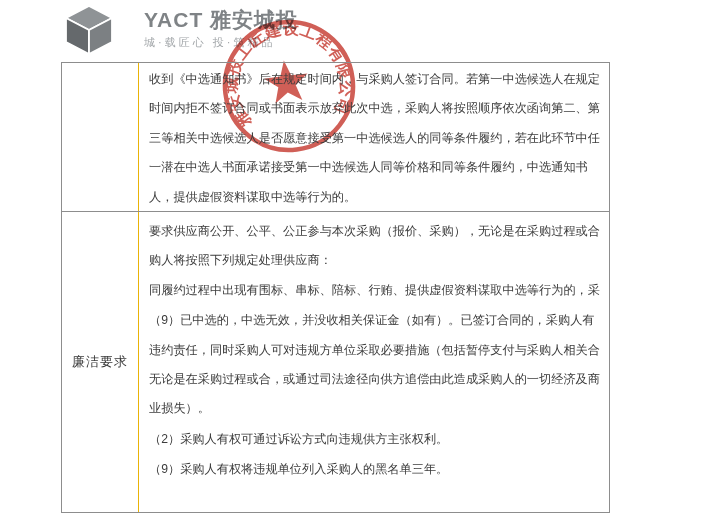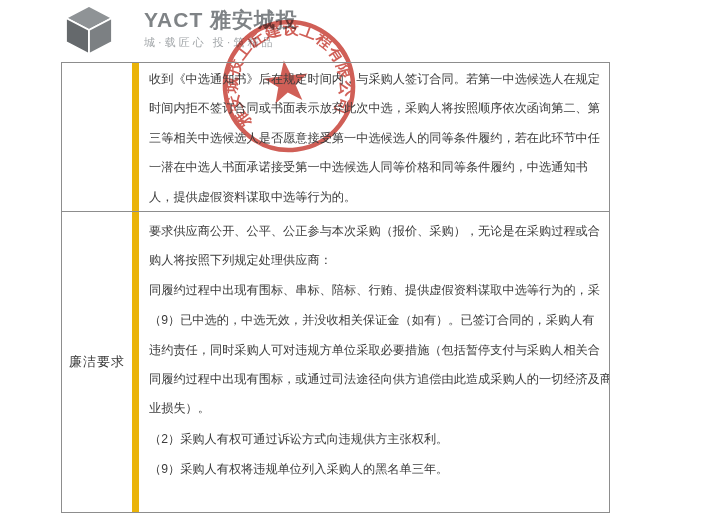--- a/index.html
+++ b/index.html
@@ -32,21 +32,21 @@
   
   .doc-table{
     position:absolute;left:61px;top:62px;width:549px;
     border:1px solid #8d8d8d;background:transparent;
     box-sizing:border-box;
   }
   .t-row{display:flex;box-sizing:border-box;}
   .t-row.row-1{height:149px;border-bottom:1px solid #8d8d8d;}
   .t-row.row-2{height:300px;}
   .cell-label{
-    width:77px;flex:0 0 77px;border-right:7px solid #eab308;
+    width:77px;flex:0 0 77px;border-right:1px solid #eab308;
     display:flex;align-items:center;justify-content:center;
     font-size:13px;color:#3a3a3a;letter-spacing:1px;
     box-sizing:border-box;
   }
   .cell-content{
     flex:1;padding:2px 6px 0 10px;box-sizing:border-box;overflow:hidden;
     font-size:12.2px;color:#3c3c3c;
   }
   .row-2 .cell-content{padding-top:5px;}
   .para{margin:0 0 1px 0;}
@@ -95,21 +95,21 @@
     <div class="cell-label">廉洁要求</div>
     <div class="cell-content">
         <div class="para">
           <div class="text-line">要求供应商公开、公平、公正参与本次采购（报价、采购），无论是在采购过程或合</div>
           <div class="text-line">购人将按照下列规定处理供应商：</div>
           <div class="text-line">同履约过程中出现有围标、串标、陪标、行贿、提供虚假资料谋取中选等行为的，采</div>
         </div>
         <div class="para">
           <div class="text-line">（9）已中选的，中选无效，并没收相关保证金（如有）。已签订合同的，采购人有</div>
           <div class="text-line">违约责任，同时采购人可对违规方单位采取必要措施（包括暂停支付与采购人相关合</div>
-          <div class="text-line">同履约过程中出现有围标，或通过司法途径向供方追偿由此造成采购人的一切经济及商</div>
+          <div class="text-line">无论是在采购过程或合，或通过司法途径向供方追偿由此造成采购人的一切经济及商</div>
           <div class="text-line">业损失）。</div>
         </div>
         <div class="para">
           <div class="text-line">（2）采购人有权可通过诉讼方式向违规供方主张权利。</div>
         </div>
         <div class="para">
           <div class="text-line">（9）采购人有权将违规单位列入采购人的黑名单三年。</div>
         </div>
       </div>
   </div>

